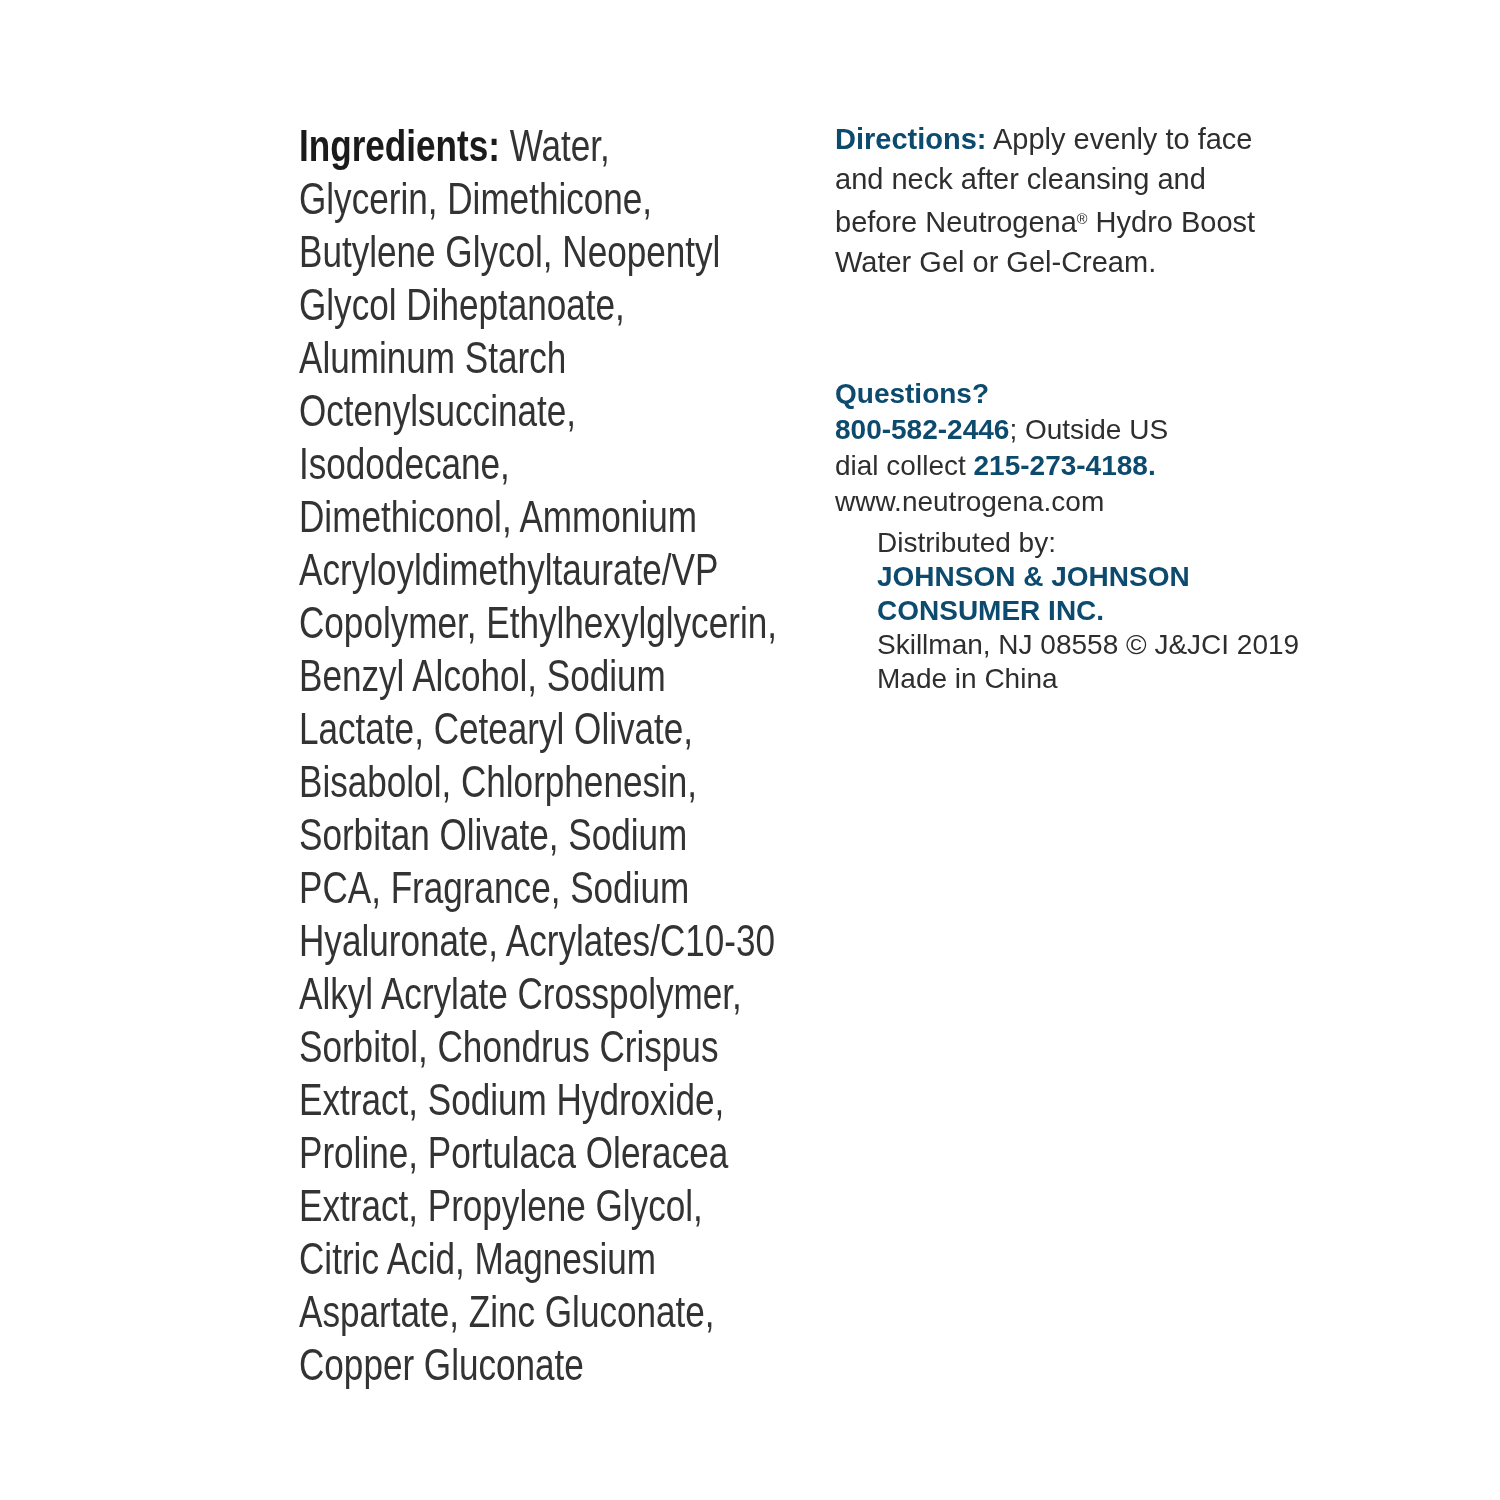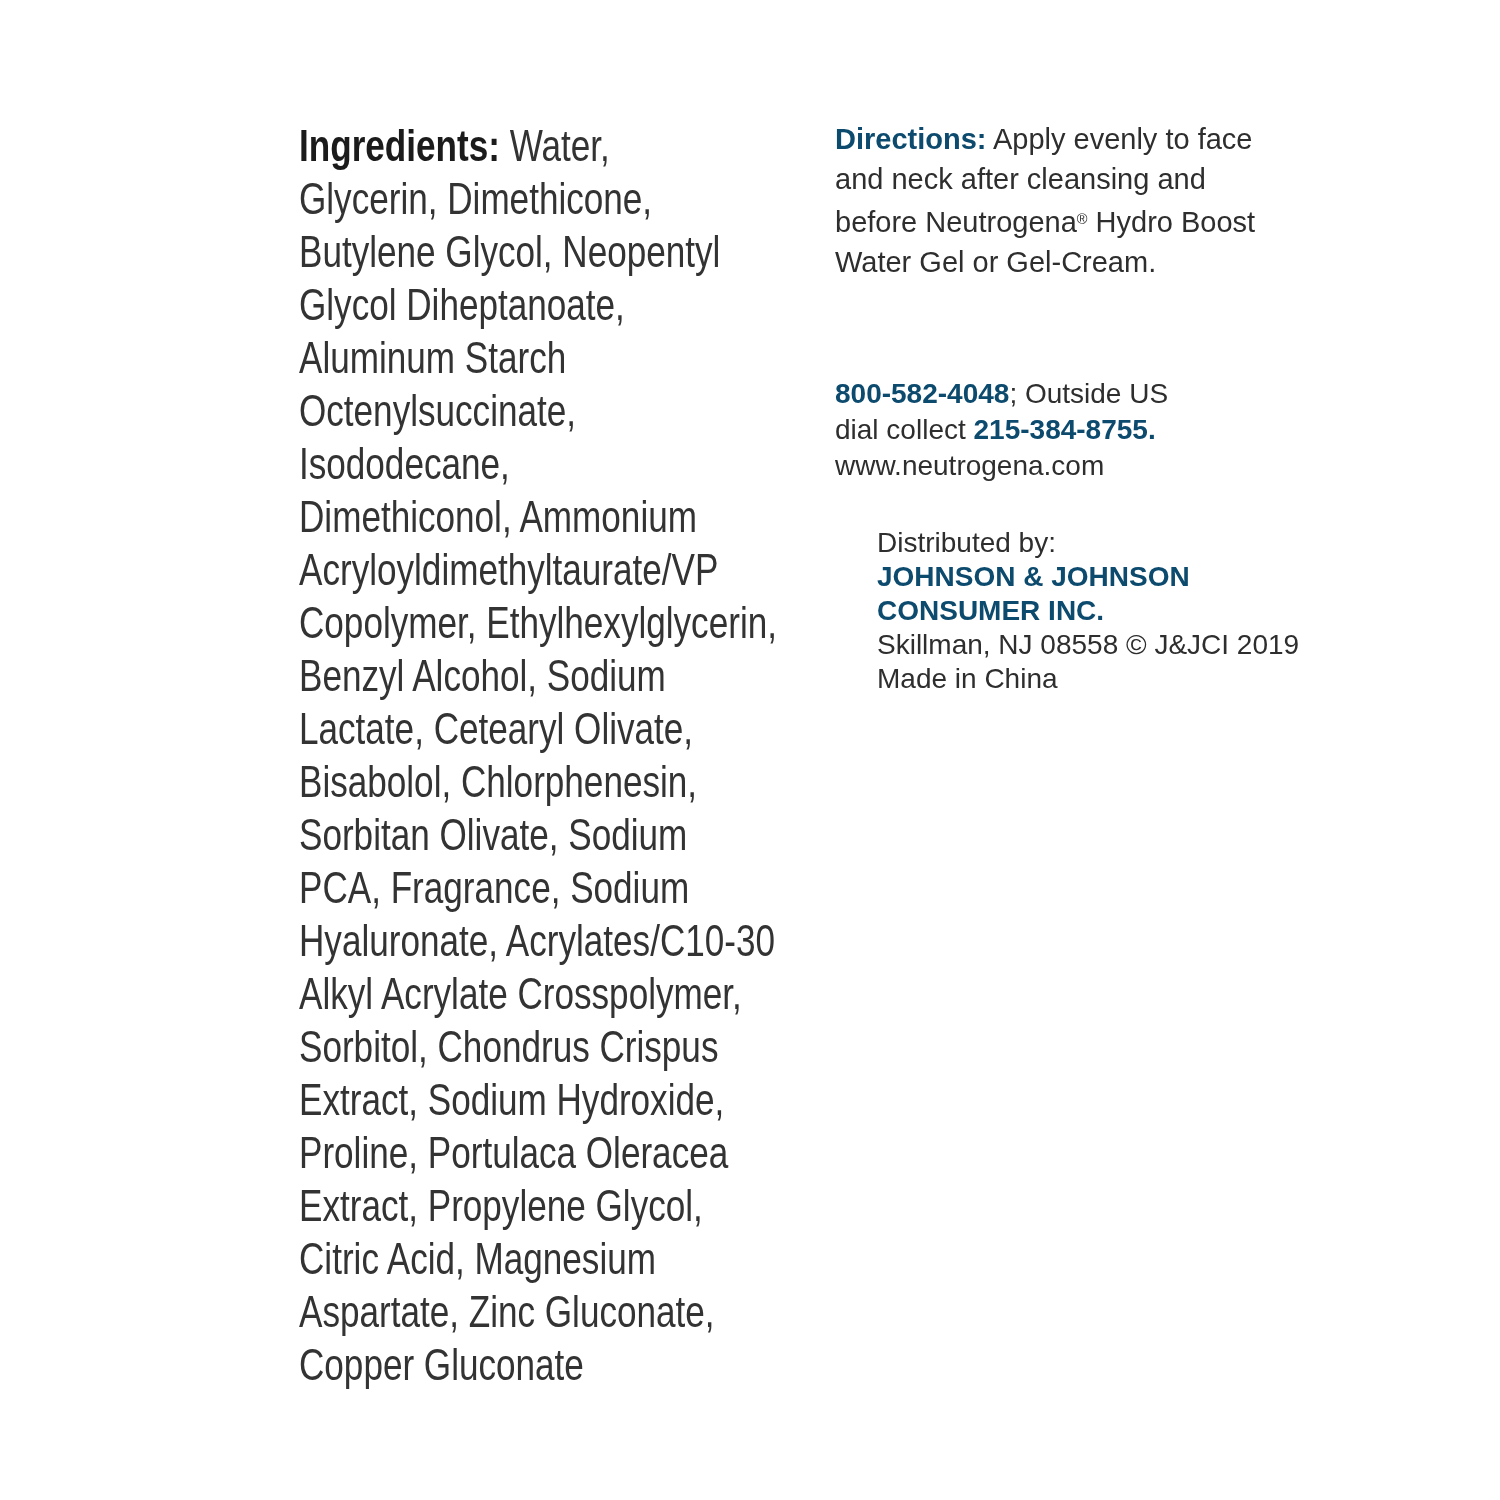--- a/index.html
+++ b/index.html
@@ -94,22 +94,22 @@
 Extract, Propylene Glycol,
 Citric Acid, Magnesium
 Aspartate, Zinc Gluconate,
 Copper Gluconate</span></div>
 
   <div id="directions-block" class="right-block pre"><span class="b">Directions:</span><span> Apply evenly to face
 and neck after cleansing and
 before Neutrogena</span><span class="sup">®</span><span> Hydro Boost
 Water Gel or Gel-Cream.</span></div>
 
-  <div id="questions-block" class="right-block pre"><span class="b">800-582-4048</span><span>; Outside US
-dial collect </span><span class="b">215-384-8755.</span><span>
+  <div id="questions-block" class="right-block pre"><div class="b">Questions?</div><span class="b">800-582-2446</span><span>; Outside US
+dial collect </span><span class="b">215-273-4188.</span><span>
 www.neutrogena.com</span></div>
 
   <div id="distributor-block" class="right-block pre"><span>Distributed by:
 </span><span class="b">JOHNSON &amp; JOHNSON
 CONSUMER INC.</span><span>
 Skillman, NJ 08558 © J&amp;JCI 2019
 Made in China</span></div>
 
 </div>
 

